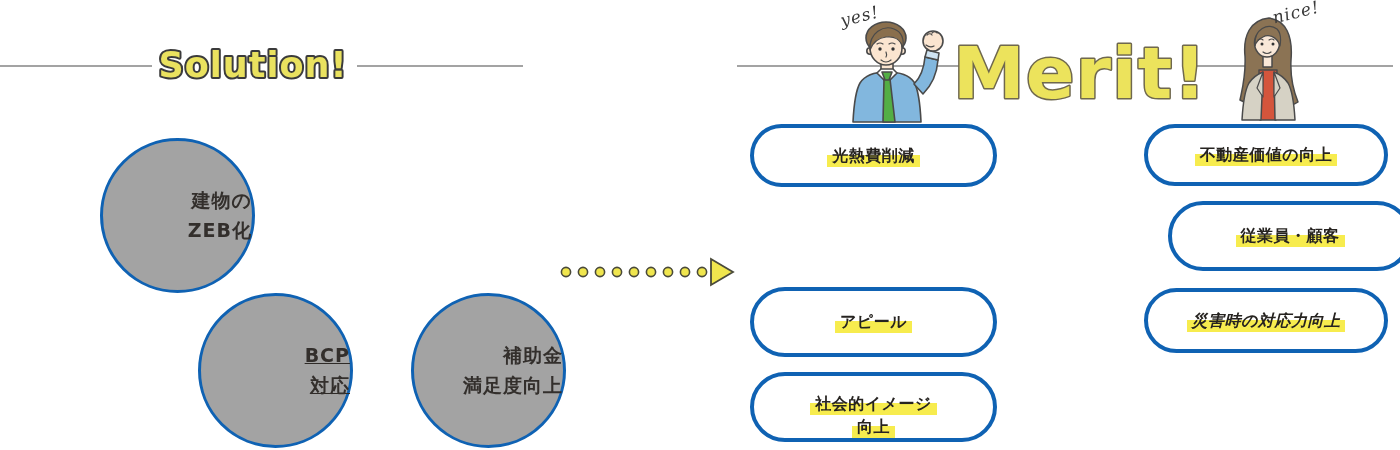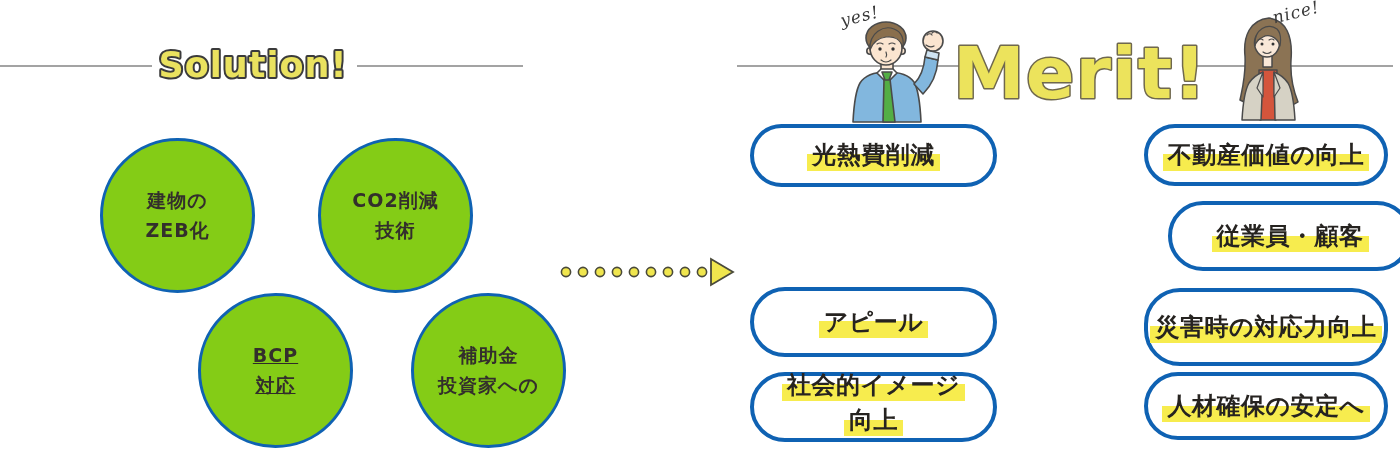--- a/index.html
+++ b/index.html
@@ -4,33 +4,33 @@
 <style>
   html,body{margin:0;padding:0;background:#fff;}
   .canvas{
     position:relative;width:1400px;height:450px;background:#ffffff;overflow:hidden;
     font-family:"DejaVu Sans","Liberation Sans",sans-serif;color:#2f2b28;
   }
   .hline{position:absolute;height:2px;background:#a3a3a3;}
   
   .circle{
     position:absolute;width:149px;height:149px;border:3px solid #0f62b3;border-radius:50%;
-    background:#84cc16;display:flex;flex-direction:column;align-items:center;justify-content:center;
+    background:#a3a3a3;display:flex;flex-direction:column;align-items:flex-end;justify-content:center;
     text-align:center;
   }
   .cline{font-size:19px;font-weight:600;line-height:1.55;letter-spacing:1px;color:#332f2c;}
   
   .pill{
     position:absolute;border:4px solid #0f62b3;border-radius:36px;background:#fff;
     display:flex;flex-direction:column;align-items:center;justify-content:center;text-align:center;
     box-sizing:border-box;
   }
   .pline{line-height:1.45;}
   .hl{
-    font-size:24px;font-weight:700;color:#262320;letter-spacing:0.5px;
+    font-size:16px;font-weight:700;color:#262320;letter-spacing:0.5px;
     background:linear-gradient(to bottom,rgba(0,0,0,0) 45%,#f7ec4e 45%);
     padding:0 5px 2px 5px;
   }
   .speech{
     position:absolute;font-style:italic;font-size:17px;color:#3a3a3a;
     transform:rotate(-14deg);letter-spacing:1px;font-family:"DejaVu Serif",serif;
   }
   svg{position:absolute;overflow:visible;}
   .headtext{font-family:"DejaVu Sans",sans-serif;font-weight:bold;}
 </style>
@@ -43,31 +43,27 @@
   <div class="hline" style="left:357px;top:65px;width:166px;"></div>
 
   <svg style="left:148px;top:36px;" width="210" height="56" viewBox="0 0 210 56">
     <text class="headtext" x="105" y="41" text-anchor="middle" font-size="35" letter-spacing="1" fill="#eae25f" stroke="#3b3b3b" stroke-width="4" paint-order="stroke" stroke-linejoin="round">Solution!</text>
   </svg>
 
   <div class="circle" style="left:100px;top:138px;">
     <div class="cline">建物の</div>
     <div class="cline">ZEB化</div>
   </div>
-  <div class="circle" style="left:318px;top:138px;">
-    <div class="cline">CO2削減</div>
-    <div class="cline">技術</div>
-  </div>
   <div class="circle" style="left:198px;top:293px;text-decoration:underline;">
     <div class="cline">BCP</div>
     <div class="cline">対応</div>
   </div>
   <div class="circle" style="left:411px;top:293px;">
     <div class="cline">補助金</div>
-    <div class="cline">投資家への</div>
+    <div class="cline">満足度向上</div>
   </div>
 
   <svg style="left:558px;top:252px;" width="178" height="40" viewBox="0 0 178 40">
     <g fill="#f0e64e" stroke="#4a4a3a" stroke-width="1.6">
       <circle cx="8" cy="20" r="4.6"></circle>
         <circle cx="25" cy="20" r="4.6"></circle>
         <circle cx="42" cy="20" r="4.6"></circle>
       <circle cx="59" cy="20" r="4.6"></circle>
         <circle cx="76" cy="20" r="4.6"></circle>
         <circle cx="93" cy="20" r="4.6"></circle>
@@ -138,20 +134,17 @@
     <div class="pline"><span class="hl">社会的イメージ</span></div>
     <div class="pline"><span class="hl">向上</span></div>
   </div>
 
   <div class="pill" style="left:1144px;top:124px;width:244px;height:62px;">
     <div class="pline"><span class="hl">不動産価値の向上</span></div>
   </div>
   <div class="pill" style="left:1168px;top:201px;width:244px;height:70px;">
     <div class="pline"><span class="hl">従業員・顧客</span></div>
   </div>
-  <div class="pill" style="left:1144px;top:288px;width:244px;height:78px;">
+  <div class="pill" style="left:1144px;top:288px;width:244px;height:65px;font-style:italic;">
     <div class="pline"><span class="hl">災害時の対応力向上</span></div>
-  </div>
-  <div class="pill" style="left:1144px;top:372px;width:244px;height:68px;">
-    <div class="pline"><span class="hl">人材確保の安定へ</span></div>
   </div>
 
 </div>
 
 </body></html>

